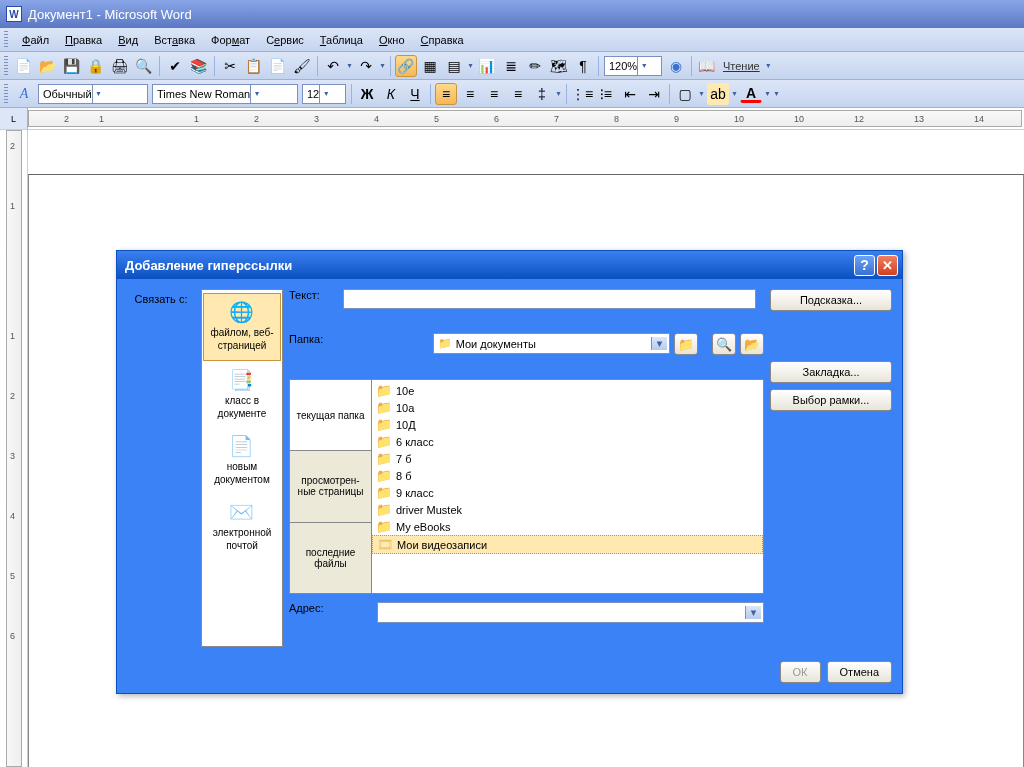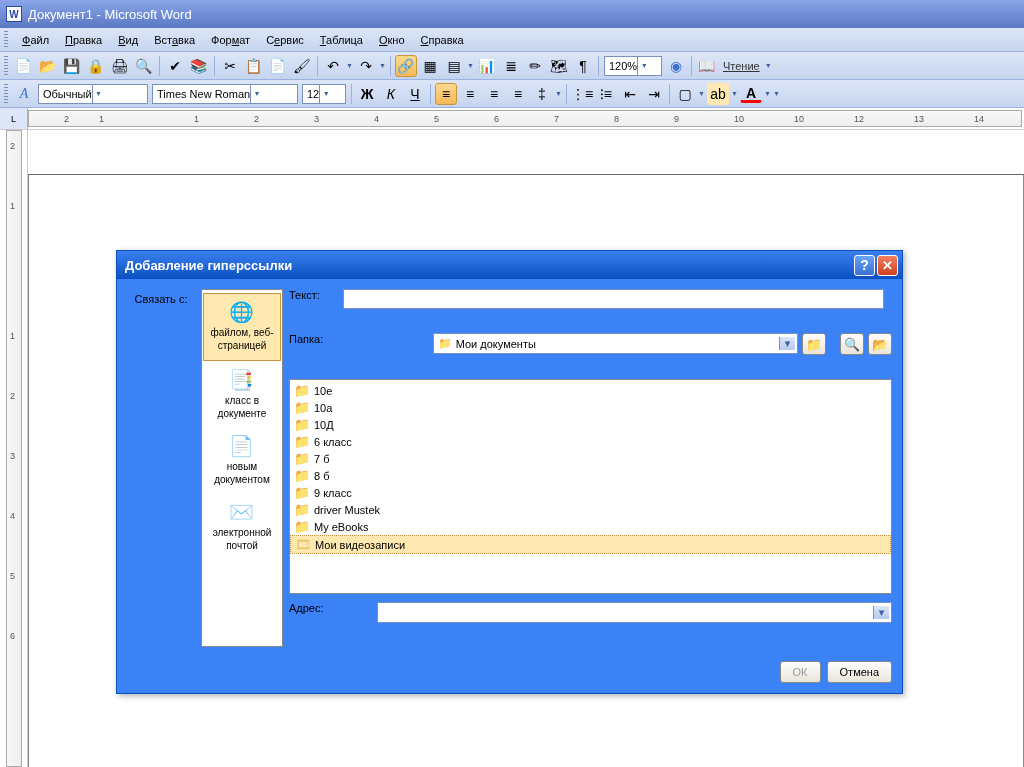--- a/index.html
+++ b/index.html
@@ -276,20 +276,31 @@
           <span>Мои документы</span>
           <span class="dd">▾</span>
         </div>
         <div class="sq-btn">📁</div>
         <div style="width:10px"></div>
         <div class="sq-btn">🔍</div>
         <div class="sq-btn">📂</div>
       </div>
 
       <div class="file-area">
+        <div class="tab-col">
+          <div class="vtab sel">
+              <span>текущая папка</span>
+            </div>
+          <div class="vtab">
+              <span>просмотрен-ные страницы</span>
+            </div>
+          <div class="vtab">
+              <span>последние файлы</span>
+            </div>
+        </div>
         <div class="file-list">
           <div class="file-row">
               <span class="fico">📁</span>
               <span>10е</span>
             </div>
           <div class="file-row">
               <span class="fico">📁</span>
               <span>10а</span>
             </div>
           <div class="file-row">
@@ -330,18 +341,24 @@
       <div class="row" style="margin-top:8px">
         <div class="row-label">Адрес:</div>
         <div style="width:34px"></div>
         <div class="folder-combo">
           <span></span>
           <span class="dd">▾</span>
         </div>
       </div>
     </div>
 
+    <div class="right-col">
+      <button class="btn">Подсказка...</button>
+      <div style="height:38px"></div>
+      <button class="btn">Закладка...</button>
+      <button class="btn">Выбор рамки...</button>
+    </div>
   </div>
   <div class="bottom-row">
     <button class="btn" disabled="">ОК</button>
     <button class="btn">Отмена</button>
   </div>
 </div>
 
 </body></html>

